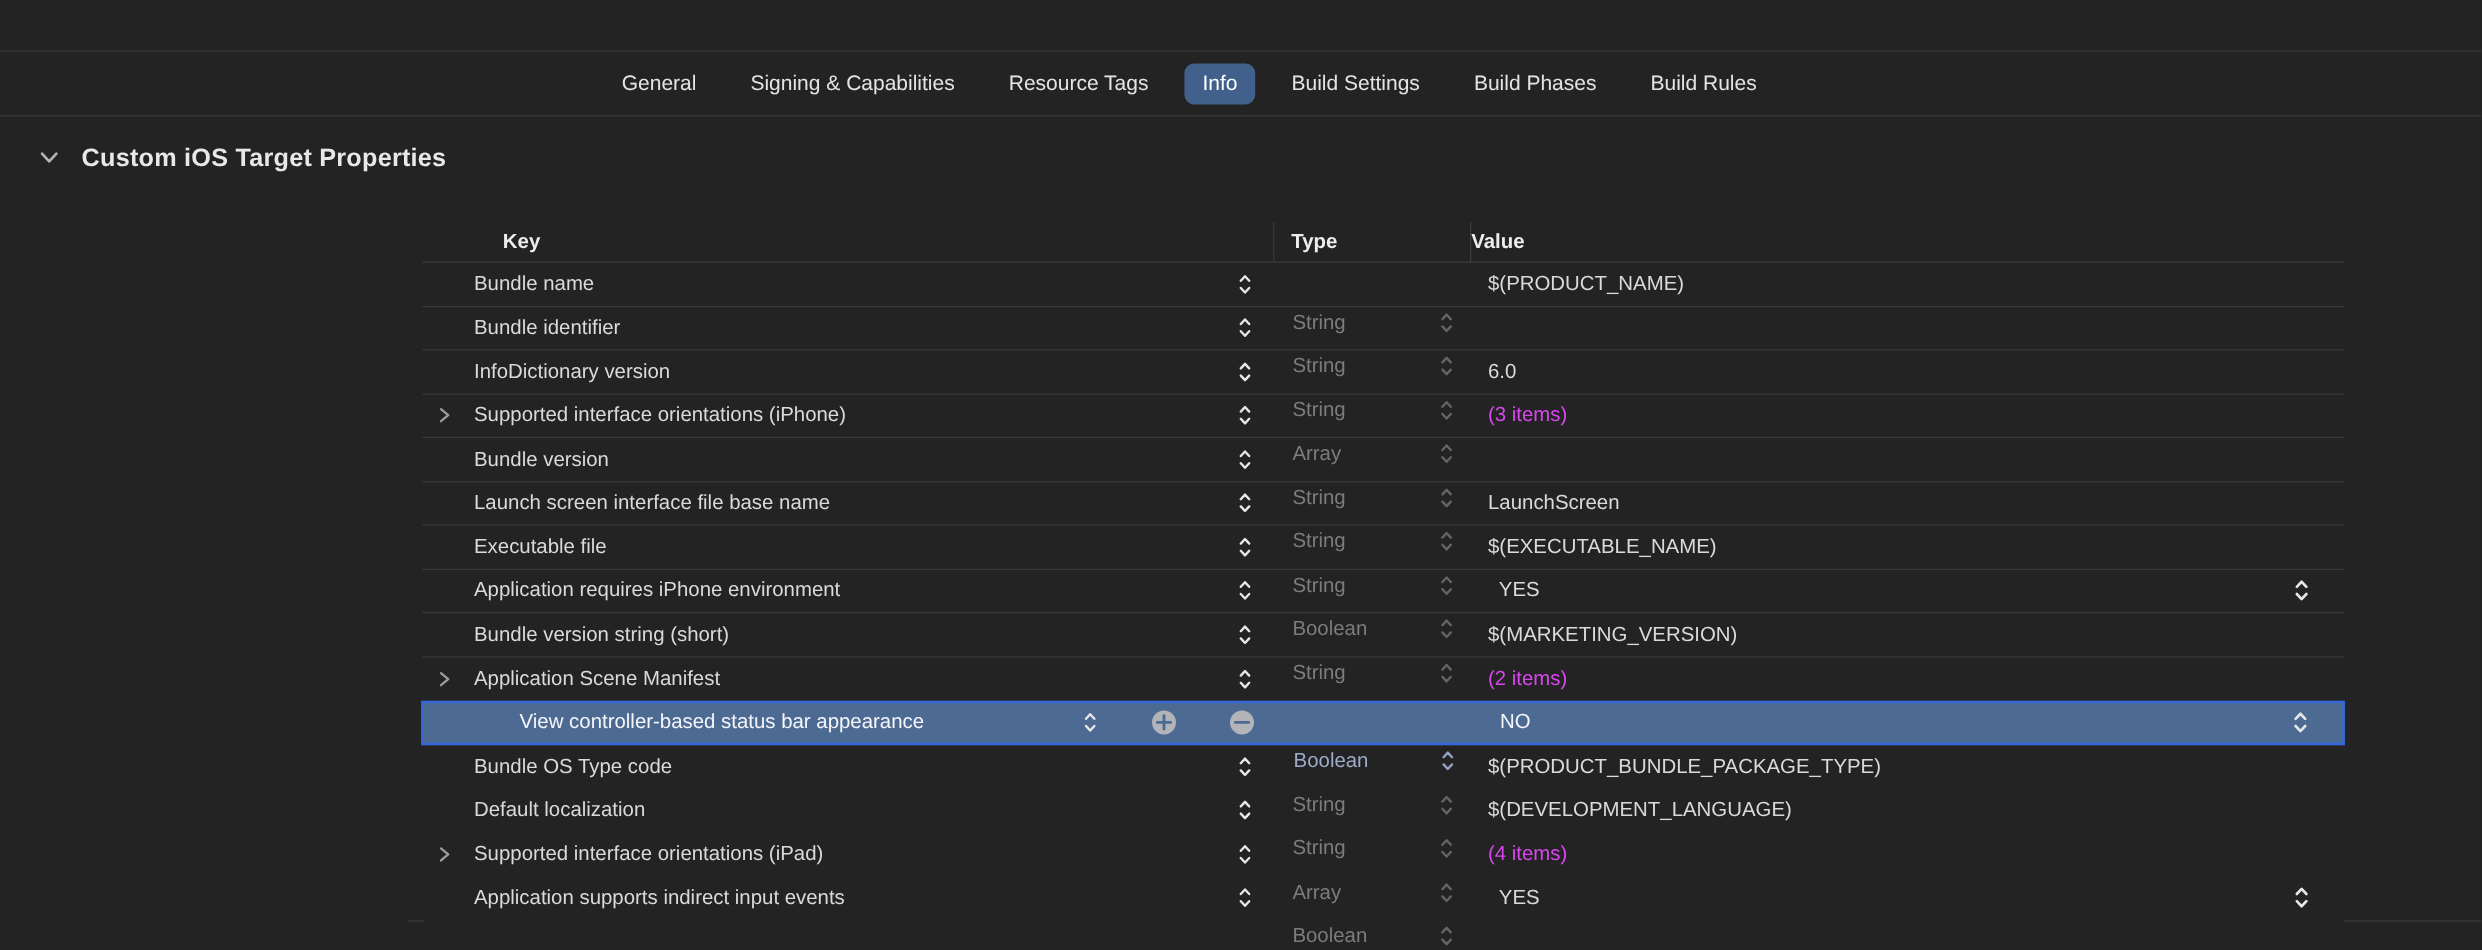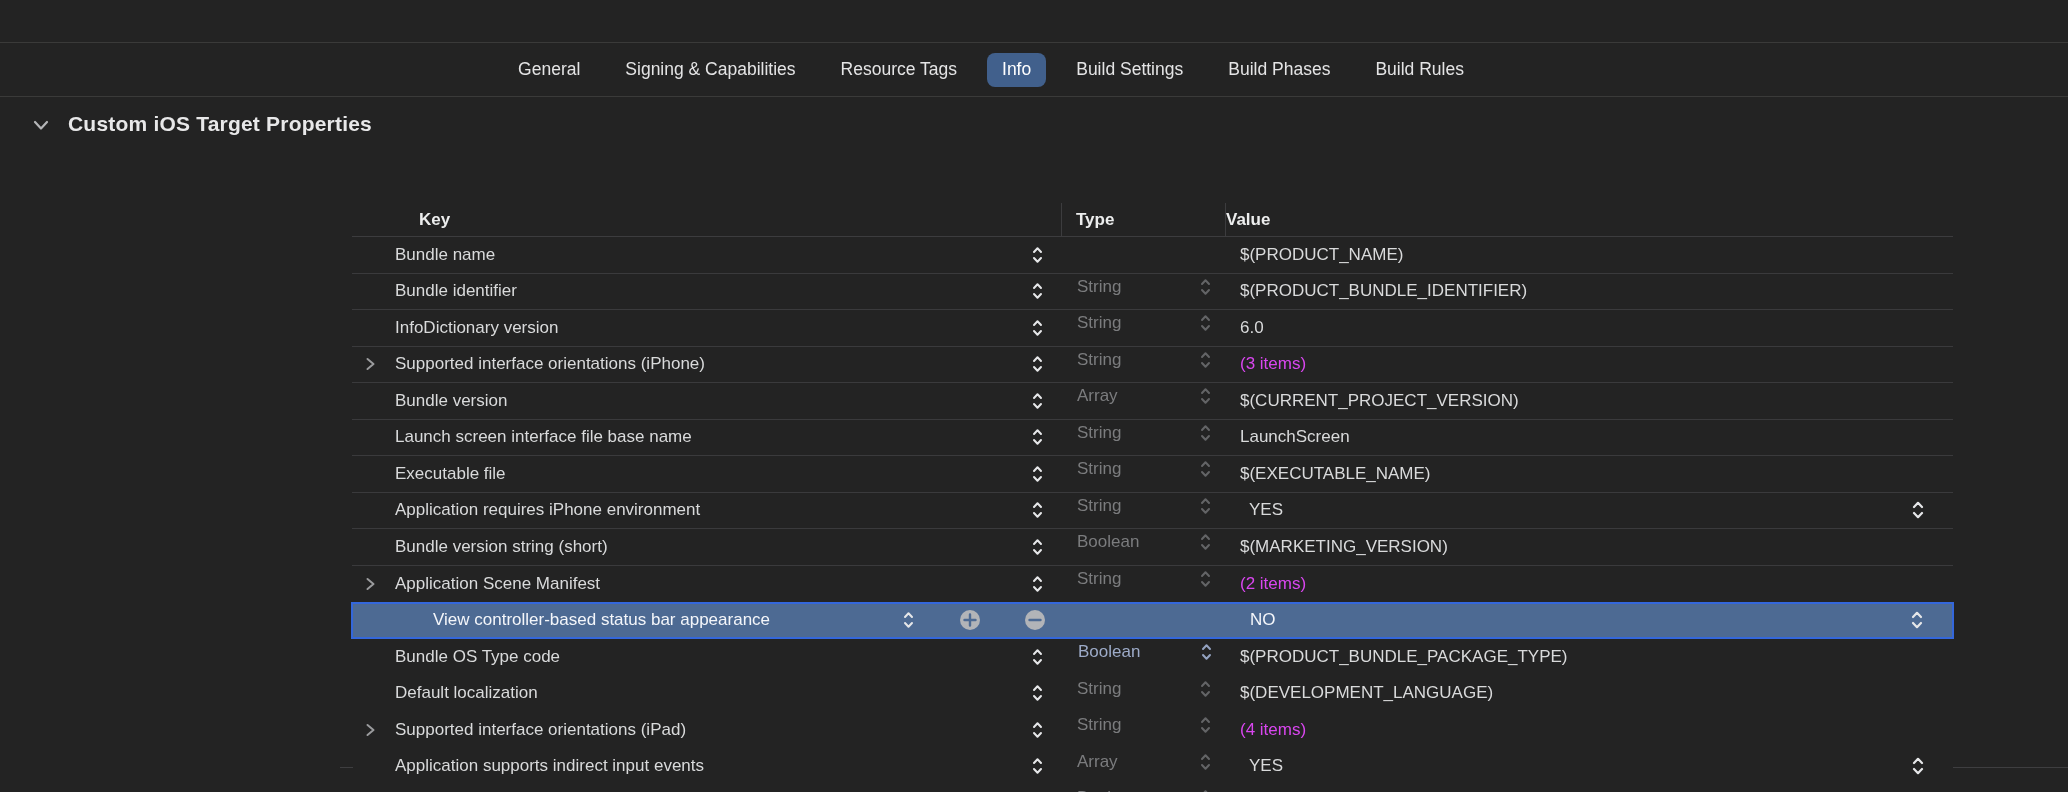--- a/index.html
+++ b/index.html
@@ -22,28 +22,28 @@
     font-size:17.5px; color:#e4e4e5; white-space:nowrap; cursor:default;
     height:34px; display:flex; align-items:center;
   }
   .tab.active {
     background:#41608c; color:#ffffff; border-radius:8px;
     padding:0 15px; margin:0 -15px;
   }
 
   
   .section-header {
-    position:absolute; left:30px; top:104px; height:32px;
-    display:flex; align-items:flex-end;
+    position:absolute; left:30px; top:120px; height:32px;
+    display:flex; align-items:flex-start;
   }
   .section-chevron { width:22px; height:22px; color:#b4b5b7; margin-right:16px; display:flex; align-items:center; }
   .section-title { font-size:21px; font-weight:bold; color:#e8e8e9; letter-spacing:0.2px; }
 
   
-  .table { position:absolute; left:352px; top:203px; width:1601px; }
+  .table { position:absolute; left:352px; top:185px; width:1601px; }
   .thead { height:34px; display:flex; align-items:center; border-bottom:1px solid #3c3c3e; }
   .th { font-size:17px; font-weight:bold; color:#eceded; height:100%; display:flex; align-items:center; }
   .th-key   { width:709px; padding-left:67px; }
   .th-type  { width:164px; padding-left:14px; border-left:1px solid #3c3c3e; }
   .th-value { flex:1;      border-left:1px solid #3c3c3e; }
 
   .row { height:36.5px; display:flex; align-items:stretch; position:relative; }
   .row.sep { border-bottom:1px solid #3a3a3c; }
   .row.selected {
     background:#4d6a93;
@@ -173,24 +173,20 @@
 
     </div>
     <div class="cell cell-type">
       <span class="type-text">String</span>
       <span class="stepper type-stepper">
         <svg width="13" height="22" viewBox="0 0 13 22">
               <path d="M3 8 L6.5 4.2 L10 8 M3 14 L6.5 17.8 L10 14" fill="none" stroke="currentColor" stroke-width="2" stroke-linecap="round" stroke-linejoin="round"></path>
             </svg>
       </span>
     </div>
-    <div class="cell cell-value">
-      <span class="value-text">$(PRODUCT_BUNDLE_IDENTIFIER)</span>
-
-    </div>
   </div>
       <div class="row sep">
     <div class="cell cell-key">
       <span class="disc">
         <svg width="13" height="16" viewBox="0 0 13 16">
               <path d="M3.5 3 L9.5 8 L3.5 13" fill="none" stroke="currentColor" stroke-width="2" stroke-linecap="round" stroke-linejoin="round"></path>
             </svg>
       </span>
       <span class="key-text">InfoDictionary version</span>
       <span class="stepper key-stepper">
@@ -256,24 +252,20 @@
       </span>
 
     </div>
     <div class="cell cell-type">
       <span class="type-text">String</span>
       <span class="stepper type-stepper">
         <svg width="13" height="22" viewBox="0 0 13 22">
               <path d="M3 8 L6.5 4.2 L10 8 M3 14 L6.5 17.8 L10 14" fill="none" stroke="currentColor" stroke-width="2" stroke-linecap="round" stroke-linejoin="round"></path>
             </svg>
       </span>
-    </div>
-    <div class="cell cell-value">
-      <span class="value-text">$(CURRENT_PROJECT_VERSION)</span>
-
     </div>
   </div>
       <div class="row sep">
     <div class="cell cell-key">
       <span class="disc">
         <svg width="13" height="16" viewBox="0 0 13 16">
               <path d="M3.5 3 L9.5 8 L3.5 13" fill="none" stroke="currentColor" stroke-width="2" stroke-linecap="round" stroke-linejoin="round"></path>
             </svg>
       </span>
       <span class="key-text">Launch screen interface file base name</span>

